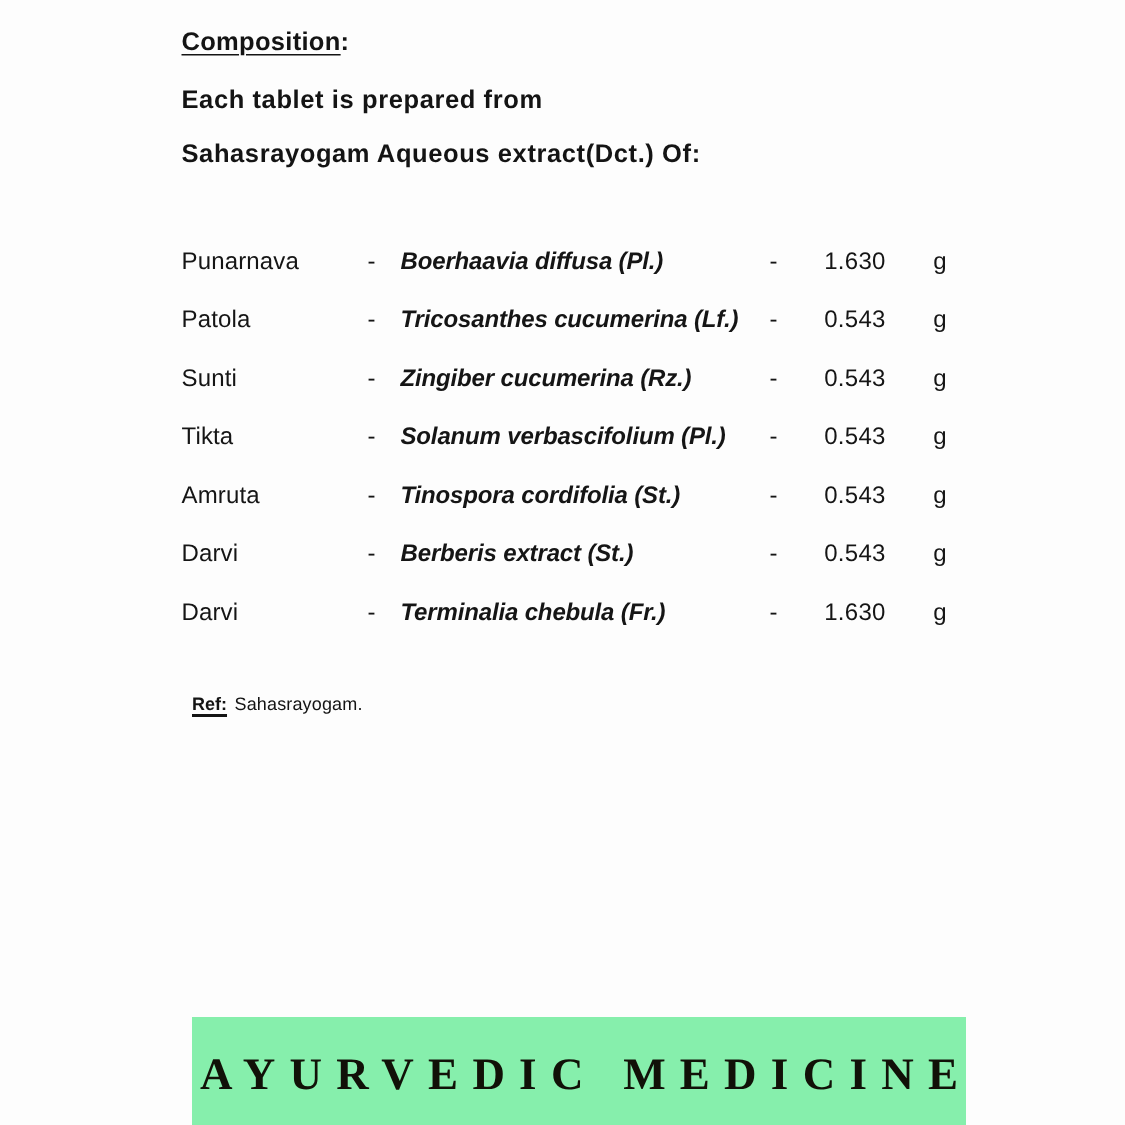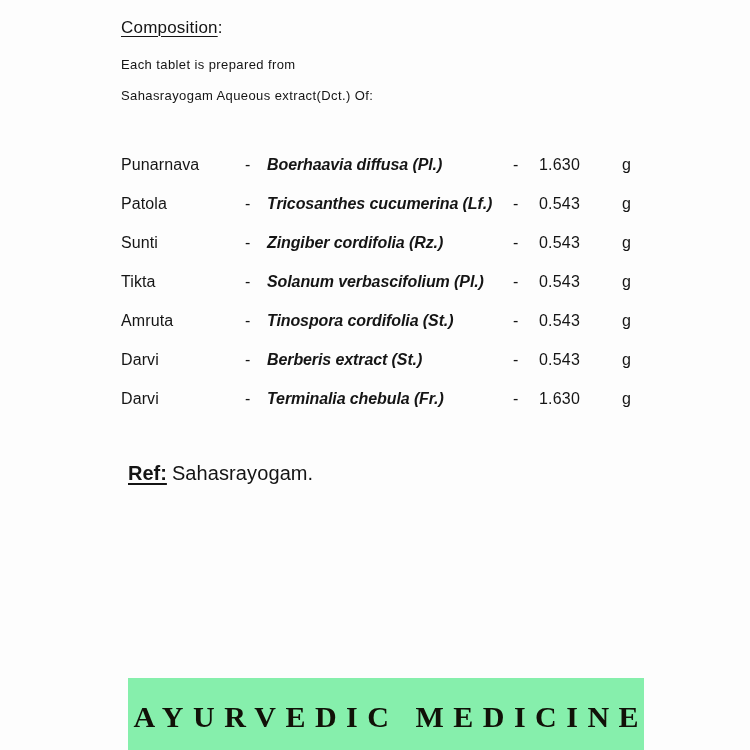--- a/index.html
+++ b/index.html
@@ -22,44 +22,45 @@
     inset: 0;
     background: #fdfdfd;
   }
 
   
   .header-block {
     position: absolute;
     left: 121px;
     top: 18px;
     width: 520px;
+    font-weight: bold;
   }
   .heading-line {
-    font-size: 13px;
+    font-size: 17px;
     letter-spacing: 0.4px;
     color: #141414;
     margin-bottom: 16px;
     white-space: nowrap;
   }
   .heading-line.first {
     font-size: 17px;
     letter-spacing: 0.2px;
     margin-bottom: 19px;
   }
   .u-word {
     text-decoration: underline;
     text-decoration-thickness: 1.4px;
     text-underline-offset: 2.5px;
   }
 
   
   .comp-table {
     position: absolute;
     left: 121px;
-    top: 145px;
+    top: 155px;
     width: 510px;
     border-collapse: collapse;
   }
   .comp-table td {
     padding: 0;
     height: 39px;
     vertical-align: middle;
     font-size: 16px;
     color: #151515;
     white-space: nowrap;
@@ -80,35 +81,35 @@
     font-size: 15.5px;
     padding-right: 8px;
   }
   .col-dash2 {
     width: 26px;
     text-align: left;
     color: #222;
   }
   .col-value {
     width: 62px;
-    text-align: left;
+    text-align: center;
     letter-spacing: 0.2px;
   }
   .col-unit {
     width: 30px;
     text-align: right;
     padding-left: 10px;
   }
 
   
   .ref-line {
     position: absolute;
     left: 128px;
     top: 462px;
-    font-size: 20px;
+    font-size: 12px;
     color: #141414;
     white-space: nowrap;
   }
   .ref-label {
     font-weight: bold;
     text-decoration: underline;
     text-decoration-thickness: 1.6px;
     text-underline-offset: 2.5px;
   }
   .ref-value {
@@ -165,21 +166,21 @@
         <td class="col-name">Patola</td>
         <td class="col-dash1">-</td>
         <td class="col-botanical">Tricosanthes cucumerina (Lf.)</td>
         <td class="col-dash2">-</td>
         <td class="col-value">0.543</td>
         <td class="col-unit">g</td>
       </tr>
       <tr>
         <td class="col-name">Sunti</td>
         <td class="col-dash1">-</td>
-        <td class="col-botanical">Zingiber cordifolia (Rz.)</td>
+        <td class="col-botanical">Zingiber cucumerina (Rz.)</td>
         <td class="col-dash2">-</td>
         <td class="col-value">0.543</td>
         <td class="col-unit">g</td>
       </tr>
       <tr>
         <td class="col-name">Tikta</td>
         <td class="col-dash1">-</td>
         <td class="col-botanical">Solanum verbascifolium (Pl.)</td>
         <td class="col-dash2">-</td>
         <td class="col-value">0.543</td>

